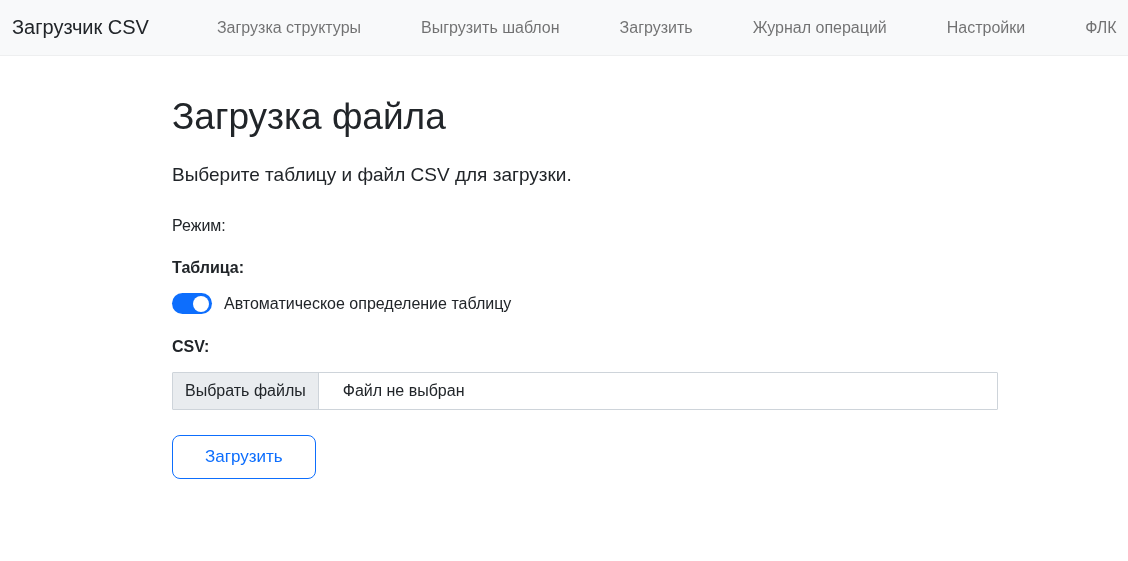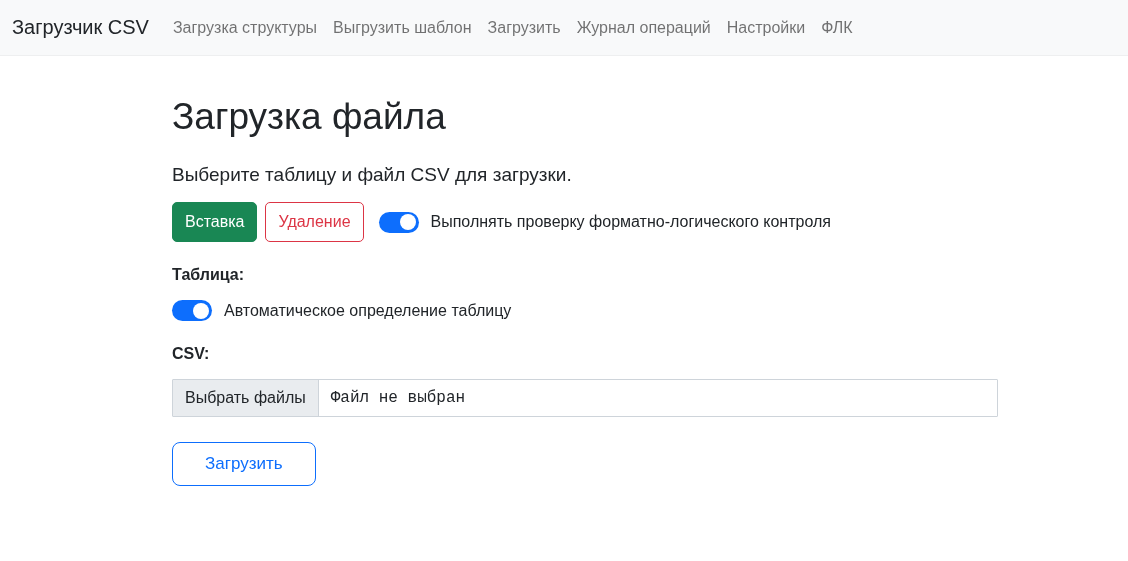--- a/index.html
+++ b/index.html
@@ -13,20 +13,21 @@
   }
 
   
   .navbar {
     height: 56px;
     background: #f8f9fa;
     display: flex;
     align-items: center;
     padding: 0 12px;
     border-bottom: 1px solid rgba(0,0,0,0.04);
+    gap: 44px;
   }
   .brand {
     font-size: 20px;
     color: #212529;
     margin-right: 16px;
     cursor: pointer;
     white-space: nowrap;
   }
   .nav-link {
     font-size: 16px;
@@ -124,38 +125,38 @@
     margin-top: 16px;
     height: 38px;
     width: 826px;
     border: 1px solid #ced4da;
     border-radius: 1px;
     display: flex;
     align-items: stretch;
     overflow: hidden;
     background: #ffffff;
     cursor: pointer;
+    gap: 12px;
   }
   .file-btn {
     background: #e9ecef;
     border-right: 1px solid #ced4da;
     padding: 7px 12px;
     font-size: 16px;
     color: #212529;
     white-space: nowrap;
     display: flex;
     align-items: center;
   }
   .file-status {
     padding: 7px 12px;
     font-size: 16px;
     color: #212529;
     display: flex;
     align-items: center;
-    font-family: Liberation Mono, monospace;
   }
 
   
   .btn-upload {
     margin-top: 25px;
     margin-bottom: 14px;
     background: #ffffff;
     color: #0d6efd;
     border: 1px solid #0d6efd;
     border-radius: 8px;
@@ -175,28 +176,21 @@
   <a class="nav-link">Загрузить</a>
   <a class="nav-link">Журнал операций</a>
   <a class="nav-link">Настройки</a>
   <a class="nav-link">ФЛК</a>
 </nav>
 
 <main>
   <h1>Загрузка файла</h1>
   <p class="subtitle">Выберите таблицу и файл CSV для загрузки.</p>
 
-  <div class="row mode-row">
-    <button class="btn btn-success">Вставка</button>
-    <button class="btn btn-outline-danger">Удаление</button>
-    <span class="switch" role="switch" aria-checked="true">
-      <span class="knob"></span>
-    </span>
-    <span class="switch-label">Выполнять проверку форматно-логического контроля</span>
-  </div>
+  <div class="field-label">Режим:</div>
 
   <div class="field-label gap-lg">Таблица:</div>
   <div class="row">
     <span class="switch" role="switch" aria-checked="true">
       <span class="knob"></span>
     </span>
     <span class="switch-label">Автоматическое определение таблицу</span>
   </div>
 
   <div class="field-label gap-lg">CSV:</div>

